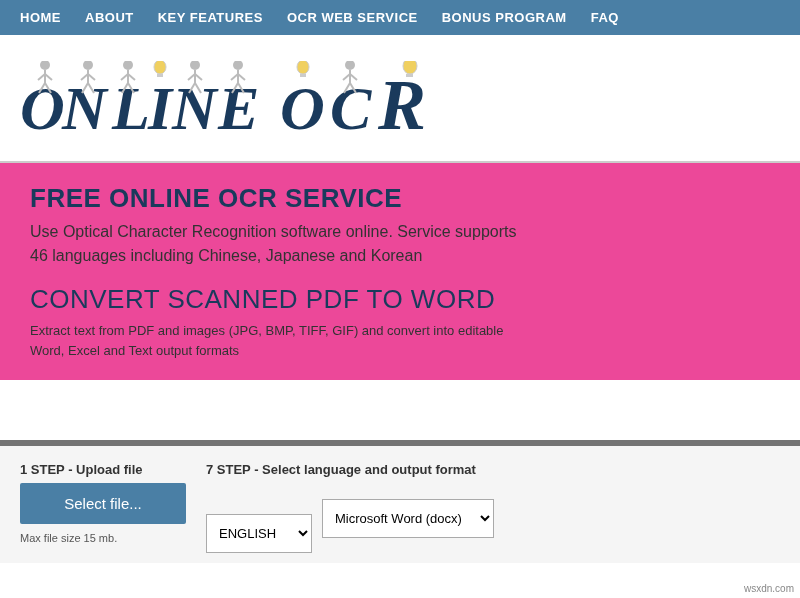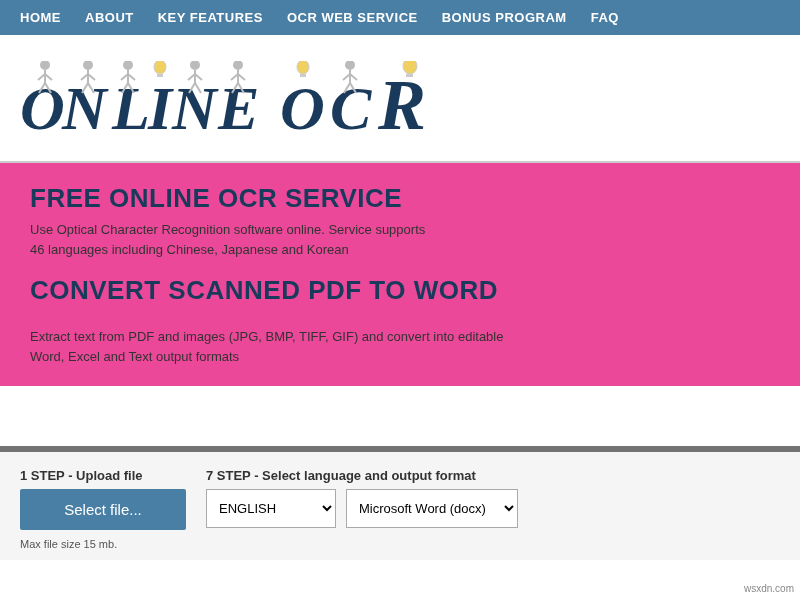--- a/index.html
+++ b/index.html
@@ -36,30 +36,30 @@
       background: #ec4899;
     }
     .headline1 {
       font-size: 26px;
       font-weight: 900;
       color: #1a3a5c;
       margin-bottom: 6px;
       letter-spacing: 0.5px;
     }
     .subtext {
-      font-size: 13px;
+      font-size: 16px;
       color: #333;
       line-height: 1.5;
       margin-bottom: 16px;
     }
     .headline2 {
       font-size: 26px;
-      font-weight: 700;
+      font-weight: 400;
       color: #1a3a5c;
-      margin-bottom: 21px;
+      margin-bottom: 6px;
       letter-spacing: 0.5px;
     }
     .subtext2 {
       font-size: 13px;
       color: #333;
       line-height: 1.5;
     }
 
     
     .bottom-panel {
@@ -111,21 +111,21 @@
       align-items: center;
     }
     select {
       padding: 10px 8px;
       font-size: 13px;
       border: 1px solid #aaa;
       background: #fff;
       cursor: pointer;
       appearance: auto;
     }
-    .lang-select { width: 130px; }
+    .lang-select { width: 106px; margin-top: 31px; }
     .format-select { width: 172px; }
 
     .convert-btn {
       background-color: #7a9db8;
       color: #fff;
       border: none;
       padding: 12px 0;
       width: 155px;
       font-size: 18px;
       font-weight: bold;

